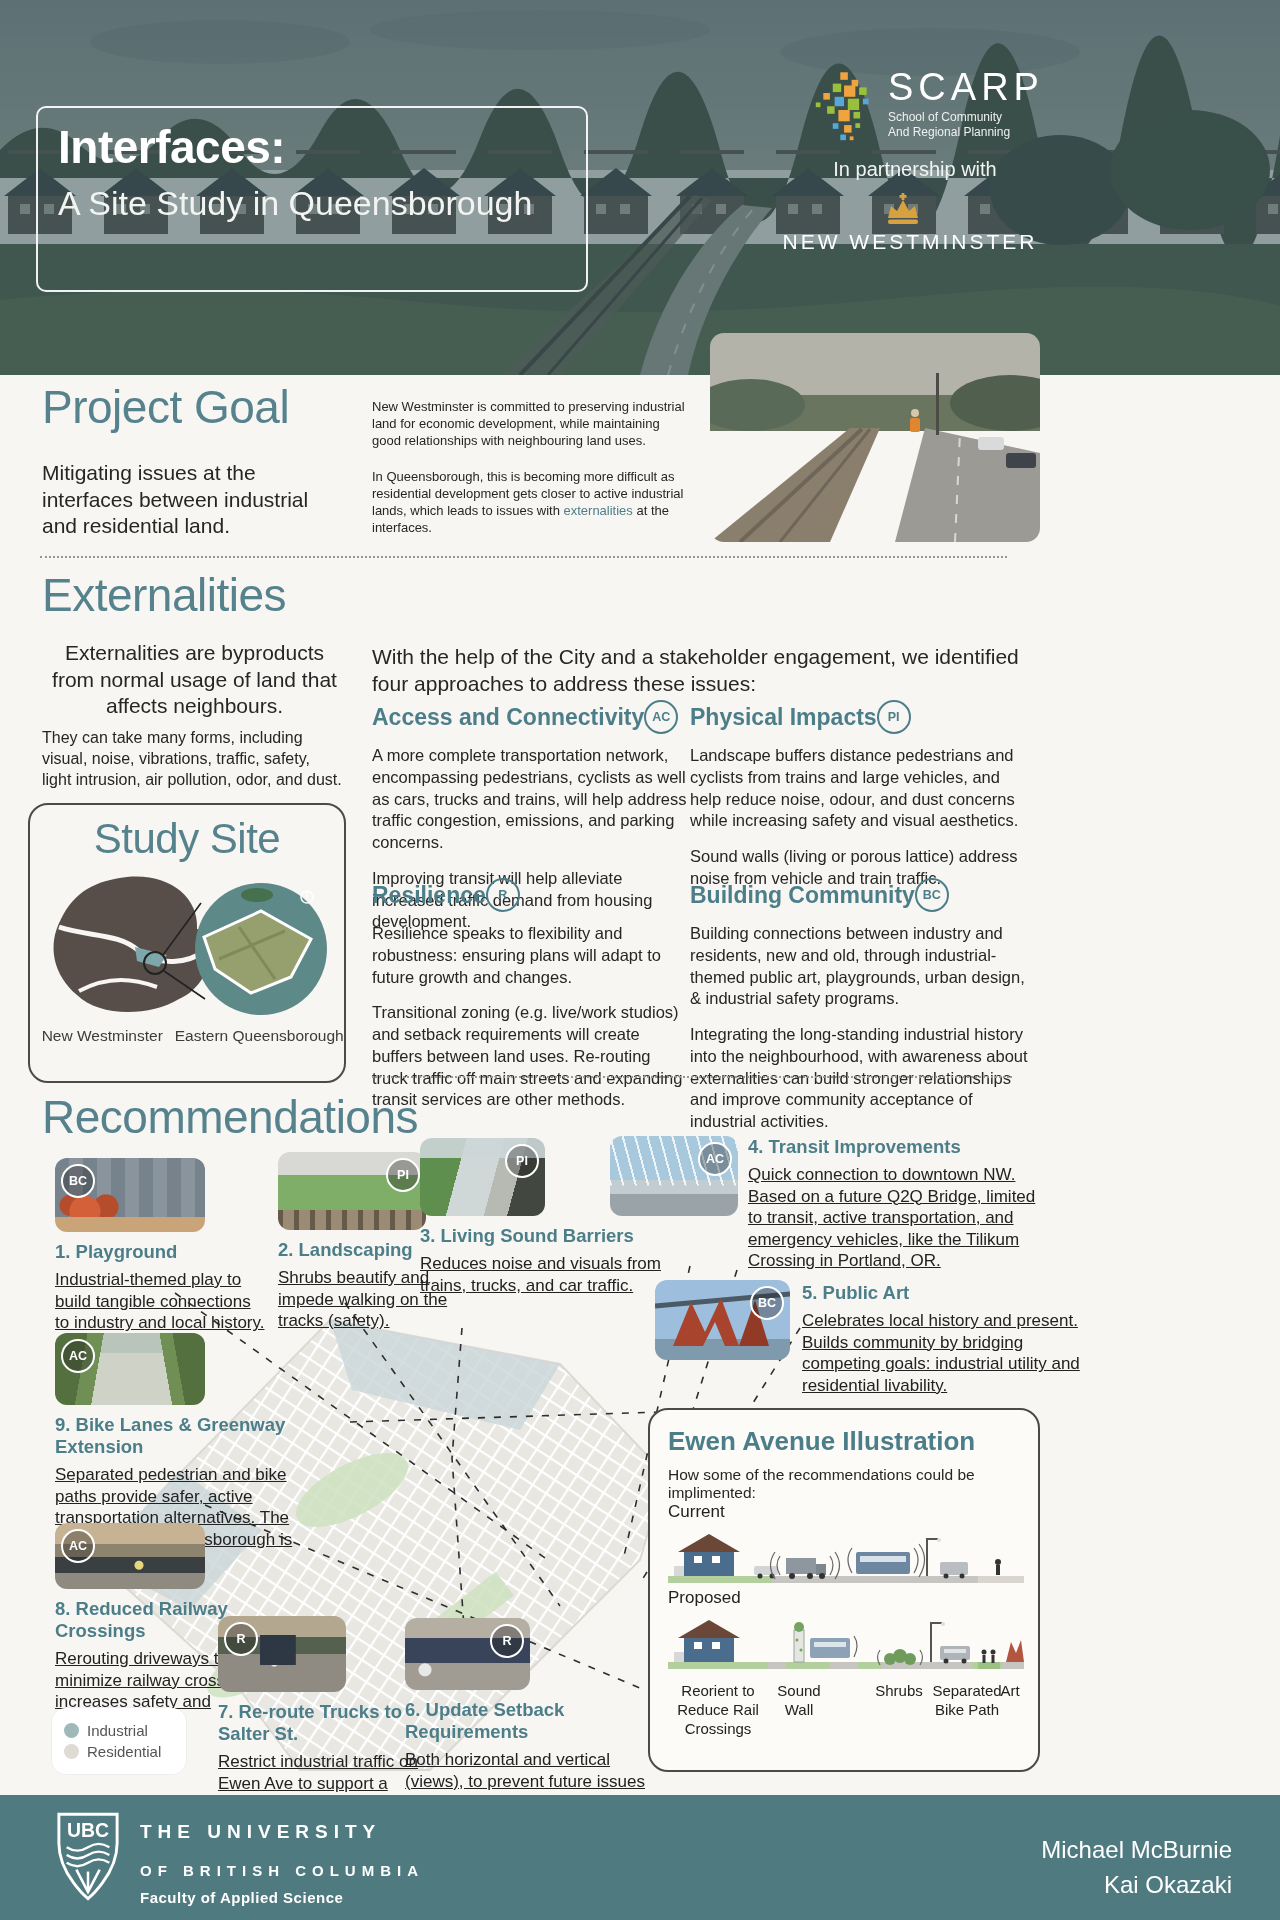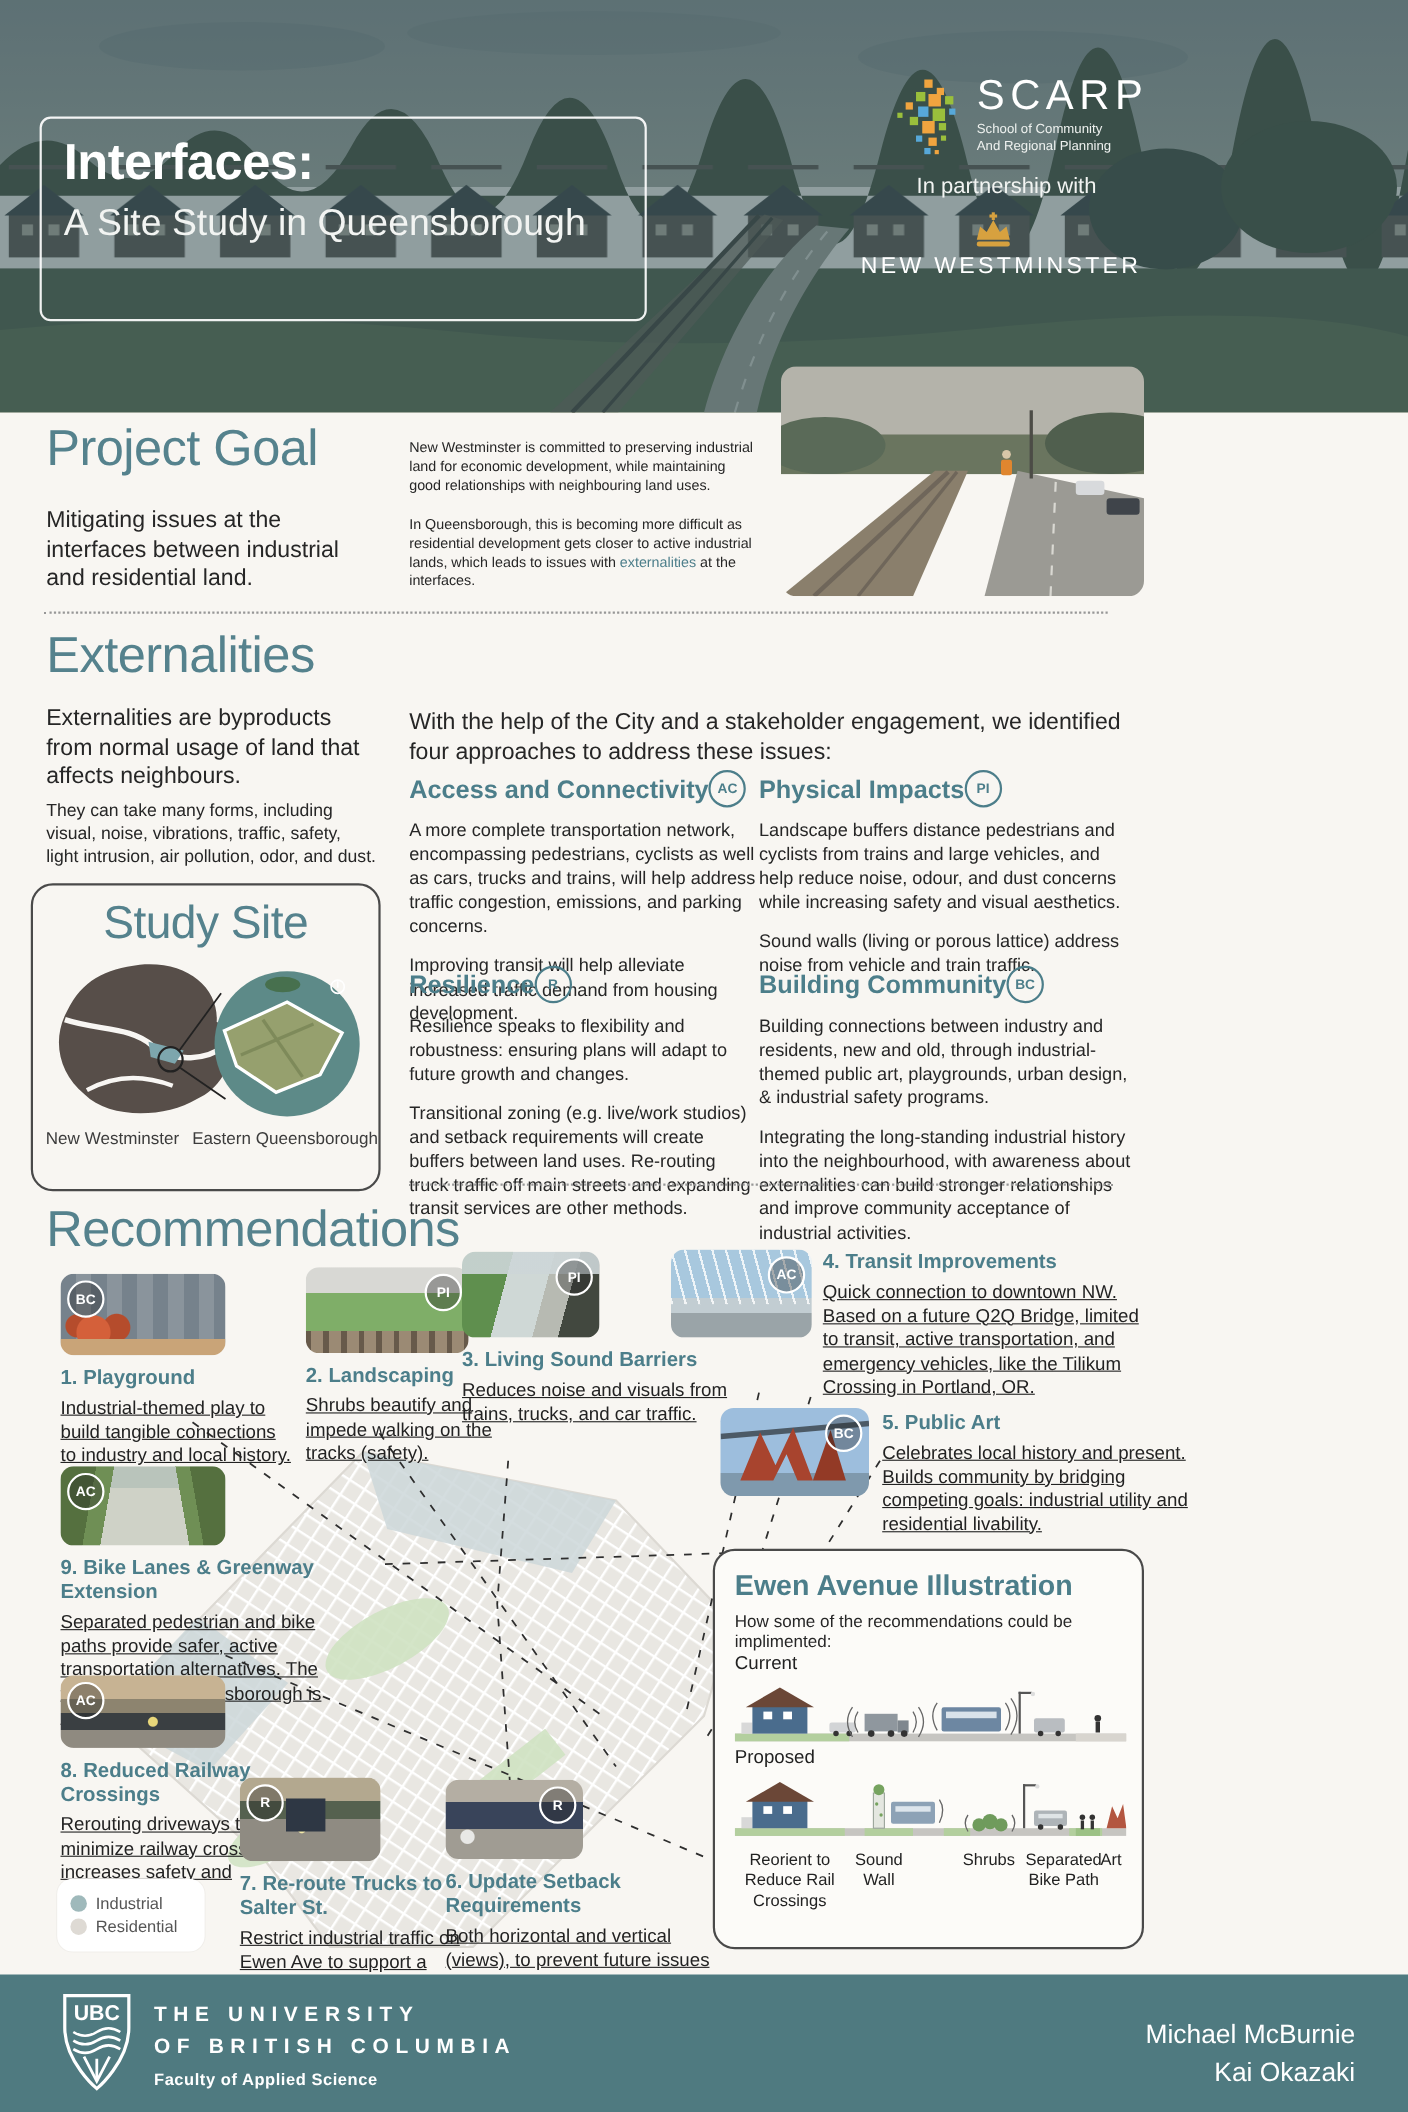--- a/index.html
+++ b/index.html
@@ -74,21 +74,21 @@
   .ewen .elabel{font-size:17px;color:#222;}
   .ewen svg{display:block;margin-top:4px;}
   .ecallouts{position:relative;width:356px;height:70px;margin-top:8px;}
   .ecallouts span{position:absolute;top:0;text-align:center;font-size:15px;line-height:1.25;color:#222;}
 
   
   .footer{position:absolute;left:0;top:1795px;width:1280px;height:125px;background:#4f7a80;}
   .ubc-shield{position:absolute;left:55px;top:14px;}
   .uni{position:absolute;left:140px;top:26px;color:#fff;}
   .uni .l1{font-size:19px;font-weight:bold;letter-spacing:6px;}
-  .uni .l2{font-size:19px;font-weight:bold;letter-spacing:6px;margin-top:7px;}
+  .uni .l2{font-size:15px;font-weight:bold;letter-spacing:6px;margin-top:19px;}
   .uni .fac{font-size:15px;font-weight:bold;letter-spacing:0.5px;margin-top:10px;}
   .authors{position:absolute;right:48px;top:38px;text-align:right;color:#fff;font-size:24px;line-height:1.45;}
 </style>
 </head>
 <body>
 
 <div class="poster">
 
   <div class="hero">
     <svg class="hero-bg" viewBox="0 0 1280 375" preserveAspectRatio="none">
@@ -186,21 +186,21 @@
       <rect x="296" y="120" width="30" height="15" rx="3" fill="#3f444a"></rect>
       <rect x="200" y="85" width="10" height="14" rx="2" fill="#e0862f"></rect>
       <circle cx="205" cy="80" r="4" fill="#d8c6a8"></circle>
       <rect x="226" y="40" width="3" height="62" fill="#4c4c46"></rect>
     </svg>
   </div>
 
   <div class="dotted" style="left:40px;top:556px;width:967px;"></div>
 
   <div class="h-big" style="left:42px;top:568px;">Externalities</div>
-  <div class="lead" style="left:42px;top:640px;width:305px;">Externalities are byproducts from normal usage of land that affects neighbours.</div>
+  <div class="lead" style="left:42px;top:640px;width:305px;text-align:center;">Externalities are byproducts from normal usage of land that affects neighbours.</div>
   <div class="body-t" style="left:42px;top:727px;width:300px;font-size:16px;">They can take many forms, including visual, noise, vibrations, traffic, safety, light intrusion, air pollution, odor, and dust.</div>
 
   <div class="study-box">
     <div class="study-heading">Study Site</div>
     <svg class="study-maps" width="296" height="158" viewBox="0 0 296 158">
       <path d="M88,10 C130,6 160,30 158,62 C186,70 170,120 140,132 C110,150 60,150 38,128 C14,108 8,78 22,52 C36,24 56,14 88,10 Z" fill="#574e49"></path>
       <path d="M20,60 C50,70 80,66 100,84 C120,100 150,96 165,84" stroke="#f8f6f3" stroke-width="5" fill="none"></path>
       <path d="M40,124 C70,108 96,112 118,120" stroke="#f8f6f3" stroke-width="4" fill="none"></path>
       <path d="M96,80 L128,88 L120,100 L98,94 Z" fill="#7da6ad"></path>
       <circle cx="116" cy="96" r="11" fill="none" stroke="#222" stroke-width="2"></circle>

